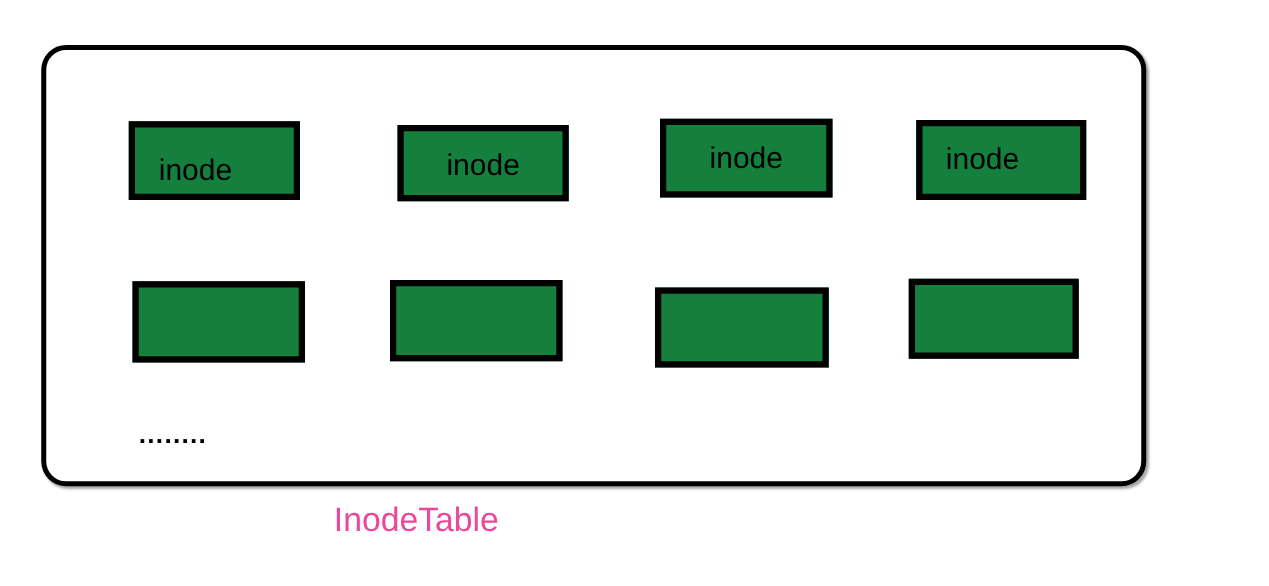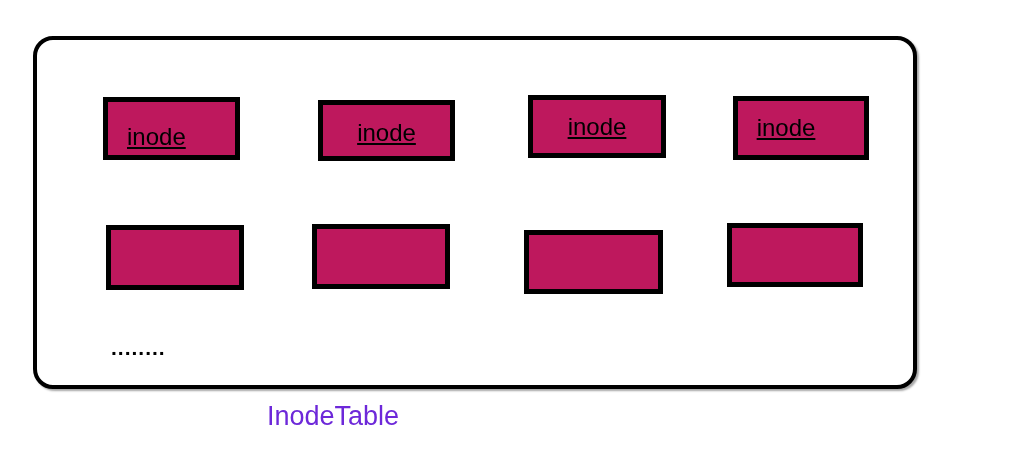--- a/index.html
+++ b/index.html
@@ -26,27 +26,26 @@
     border: 4px solid #000000;
     border-radius: 20px;
     background: #ffffff;
     box-shadow: 2px 2px 2px rgba(0,0,0,0.35);
   }
   
   .box {
     position: absolute;
     box-sizing: border-box;
     border: 5px solid #000000;
-    background: #be185d;
+    background: #15803d;
     display: flex;
     align-items: center;
     justify-content: center;
     font-size: 24px;
     color: #000000;
-    text-decoration: underline;
   }
   
   .b1 { left: 66px;  top: 57px;  width: 137px; height: 63px;
         justify-content: flex-start; padding-left: 19px; padding-top: 16px; }
   .b2 { left: 281px; top: 60px;  width: 137px; height: 61px; padding-top: 4px; }
   .b3 { left: 491px; top: 55px;  width: 138px; height: 63px; }
   .b4 { left: 696px; top: 56px;  width: 136px; height: 64px; padding-right: 30px; }
   
   .b5 { left: 69px;  top: 185px; width: 138px; height: 65px; }
   .b6 { left: 275px; top: 184px; width: 138px; height: 65px; }
@@ -61,21 +60,21 @@
     font-weight: bold;
     letter-spacing: 1px;
     color: #000000;
     line-height: 1;
   }
   .table-label {
     position: absolute;
     left: 267px;
     top: 403px;
     font-size: 27px;
-    color: #6d28d9;
+    color: #ec4899;
     line-height: 1;
   }
   .watermark {
     position: absolute;
     right: 14px;
     top: 437px;
     font-size: 18px;
     color: #c9c9c9;
     text-shadow: 1px 1px 0 #ffffff;
     line-height: 1.1;

